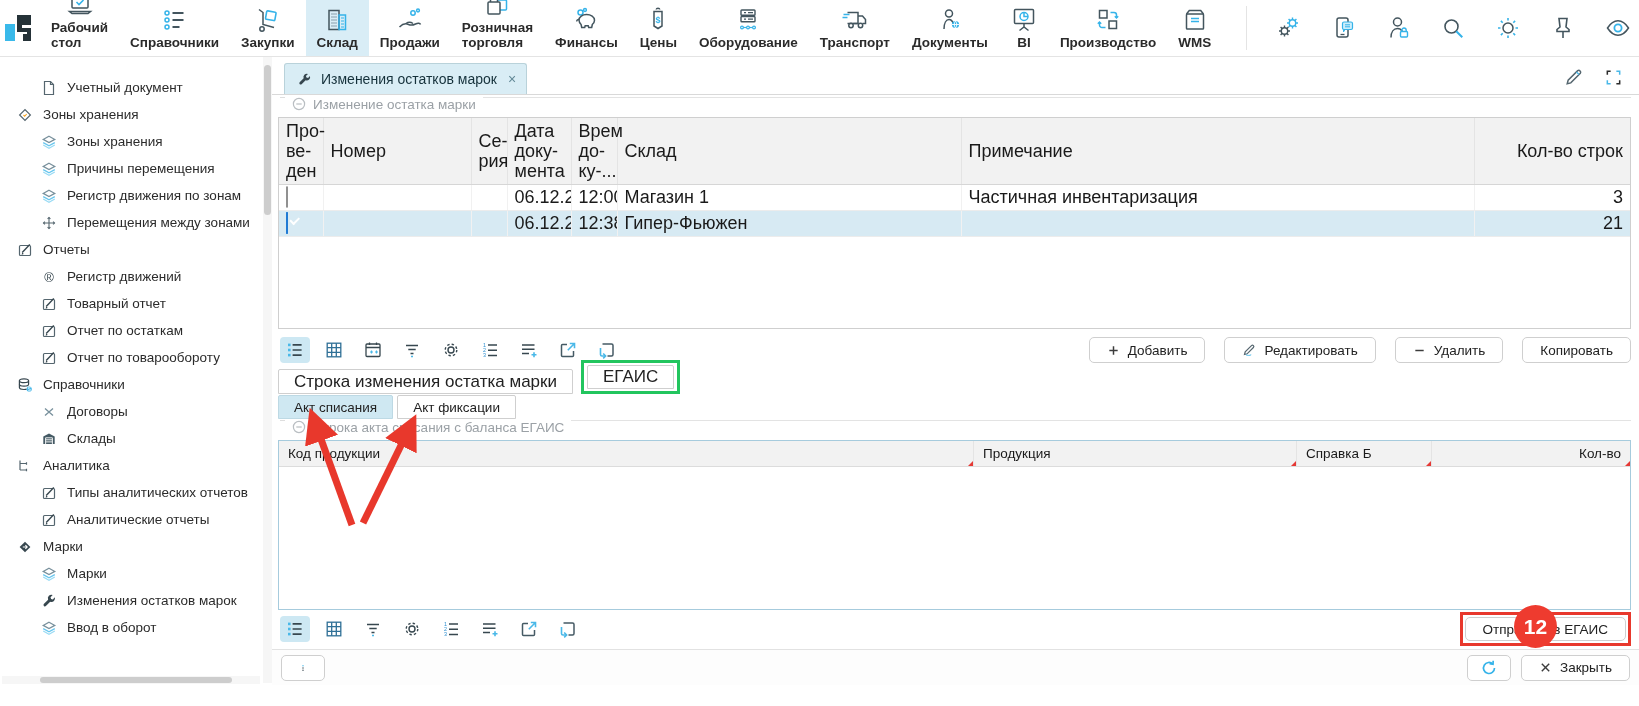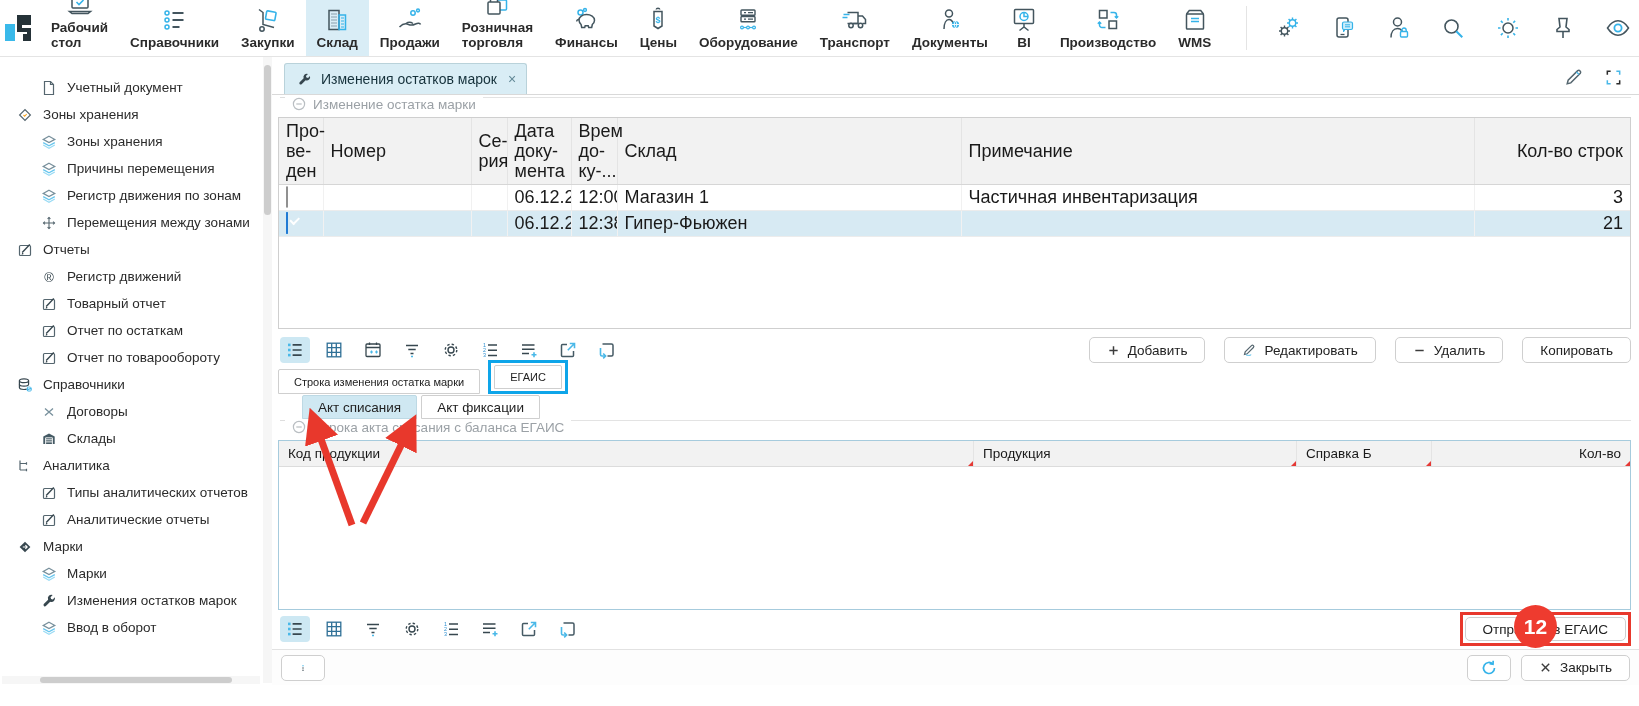--- a/index.html
+++ b/index.html
@@ -55,23 +55,23 @@
   .toolbar-row { position:absolute; left:8px; right:8px; height:32px; display:flex; align-items:center; }
   .tr1 { top:277px; } .tr2 { top:556px; }
   .tb-icons { display:flex; align-items:center; gap:9px; }
   .tb-btn { width:30px; height:26px; display:flex; align-items:center; justify-content:center; border-radius:4px; cursor:default; }
   .tb-btn.active { background:#cde8f3; }
   .action-btns { margin-left:auto; display:flex; gap:19px; }
   .btn { height:26px; display:inline-flex; align-items:center; justify-content:center; gap:8px; padding:0 17px; background:#fff; border:1px solid #cfcfcf; border-radius:5px; font-size:13.5px; color:#222; cursor:default; white-space:nowrap; }
 
   
   .tabs-row { position:absolute; left:6px; top:311px; height:26px; display:flex; align-items:flex-end; }
-  .tab { height:25px; display:flex; align-items:center; padding:0 15px; border:1px solid #cfcfcf; background:#fff; font-size:11px; color:#222; border-radius:2px 2px 0 0; cursor:default; white-space:nowrap; }
-  .red-box-tab { border:3px solid #0ea5e9; margin-left:8px; padding:2px 3px; }
-  .subtabs-row { position:absolute; left:6px; top:338px; height:25px; display:flex; gap:4px;margin-left:24px; }
+  .tab { height:25px; display:flex; align-items:center; padding:0 15px; border:1px solid #cfcfcf; background:#fff; font-size:17px; color:#222; border-radius:2px 2px 0 0; cursor:default; white-space:nowrap; }
+  .red-box-tab { border:3px solid #22c55e; margin-left:8px; padding:2px 3px; }
+  .subtabs-row { position:absolute; left:6px; top:338px; height:25px; display:flex; gap:4px; }
   .subtab { height:24px; display:flex; align-items:center; padding:0 15px; border:1px solid #cfcfcf; background:#fff; font-size:13.5px; color:#222; border-radius:2px 2px 0 0; cursor:default; white-space:nowrap; }
   .subtab.active { background:#cfe8f2; border-color:#bdd9e4; }
 
   
   .table2-wrap { position:absolute; left:6px; right:8px; top:383px; height:170px; border:1px solid #a6cbdd; background:#fff; overflow:hidden; }
   .t2-header { display:flex; height:26px; background:#f2f2f2; border-bottom:1px solid #dcdcdc; font-size:13.5px; color:#1a1a1a; }
   .t2-col { position:relative; display:flex; align-items:center; padding:0 9px; border-right:1px solid #e4e4e4; }
   .t2-col:last-child { border-right:none; justify-content:flex-end; }
   .cmark { position:absolute; right:0; bottom:0; width:0; height:0; border-bottom:5px solid #e53935; border-left:5px solid transparent; }
 

